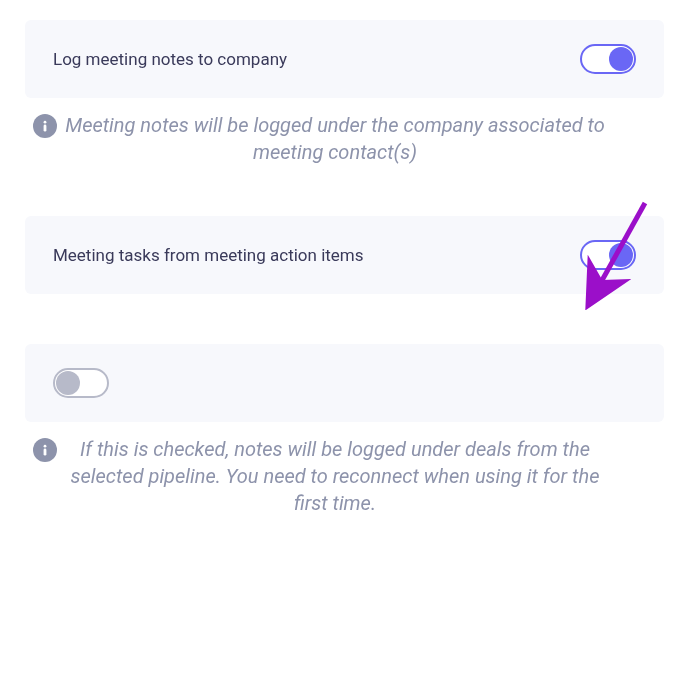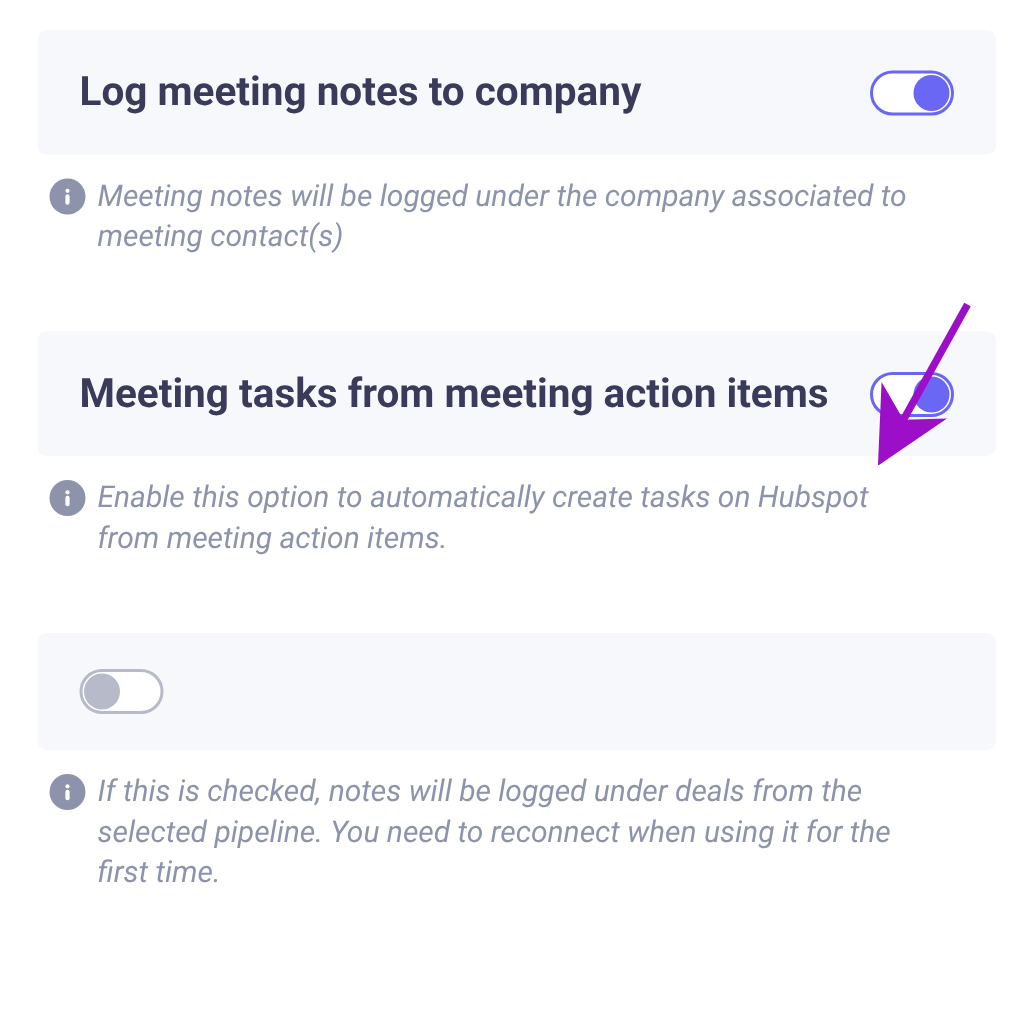--- a/index.html
+++ b/index.html
@@ -18,30 +18,31 @@
   .setting-header {
     background: #f7f8fc;
     border-radius: 6px;
     padding: 24px 28px;
     display: flex;
     align-items: center;
     justify-content: space-between;
     gap: 16px;
   }
   .setting-title {
-    font-size: 27px;
-    font-weight: 700;
+    font-size: 17px;
+    font-weight: 400;
     color: #3a3a5a;
     line-height: 1.3;
   }
   .setting-desc-row {
     display: flex;
     align-items: flex-start;
     gap: 8px;
     padding: 14px 8px 0 8px;
+    text-align: center;
   }
   .info-badge {
     flex: 0 0 auto;
     width: 24px;
     height: 24px;
     border-radius: 50%;
     background: #8d93ab;
     display: flex;
     align-items: center;
     justify-content: center;
@@ -116,29 +117,20 @@
   </div>
 </div>
 
 <div class="setting-block">
   <div class="setting-header">
     <div class="setting-title">Meeting tasks from meeting action items</div>
     <div class="toggle on">
       <div class="knob"></div>
     </div>
   </div>
-  <div class="setting-desc-row">
-    <div class="info-badge">
-      <svg viewBox="0 0 24 24">
-          <circle cx="12" cy="5.5" r="2.4"></circle>
-          <rect x="9.6" y="9.5" width="4.8" height="12" rx="2.4"></rect>
-        </svg>
-    </div>
-    <div class="setting-desc">Enable this option to automatically create tasks on Hubspot from meeting action items.</div>
-  </div>
 </div>
 
 <div class="setting-block">
   <div class="setting-header">
     <div class="toggle off">
       <div class="knob"></div>
     </div>
   </div>
   <div class="setting-desc-row">
     <div class="info-badge">

